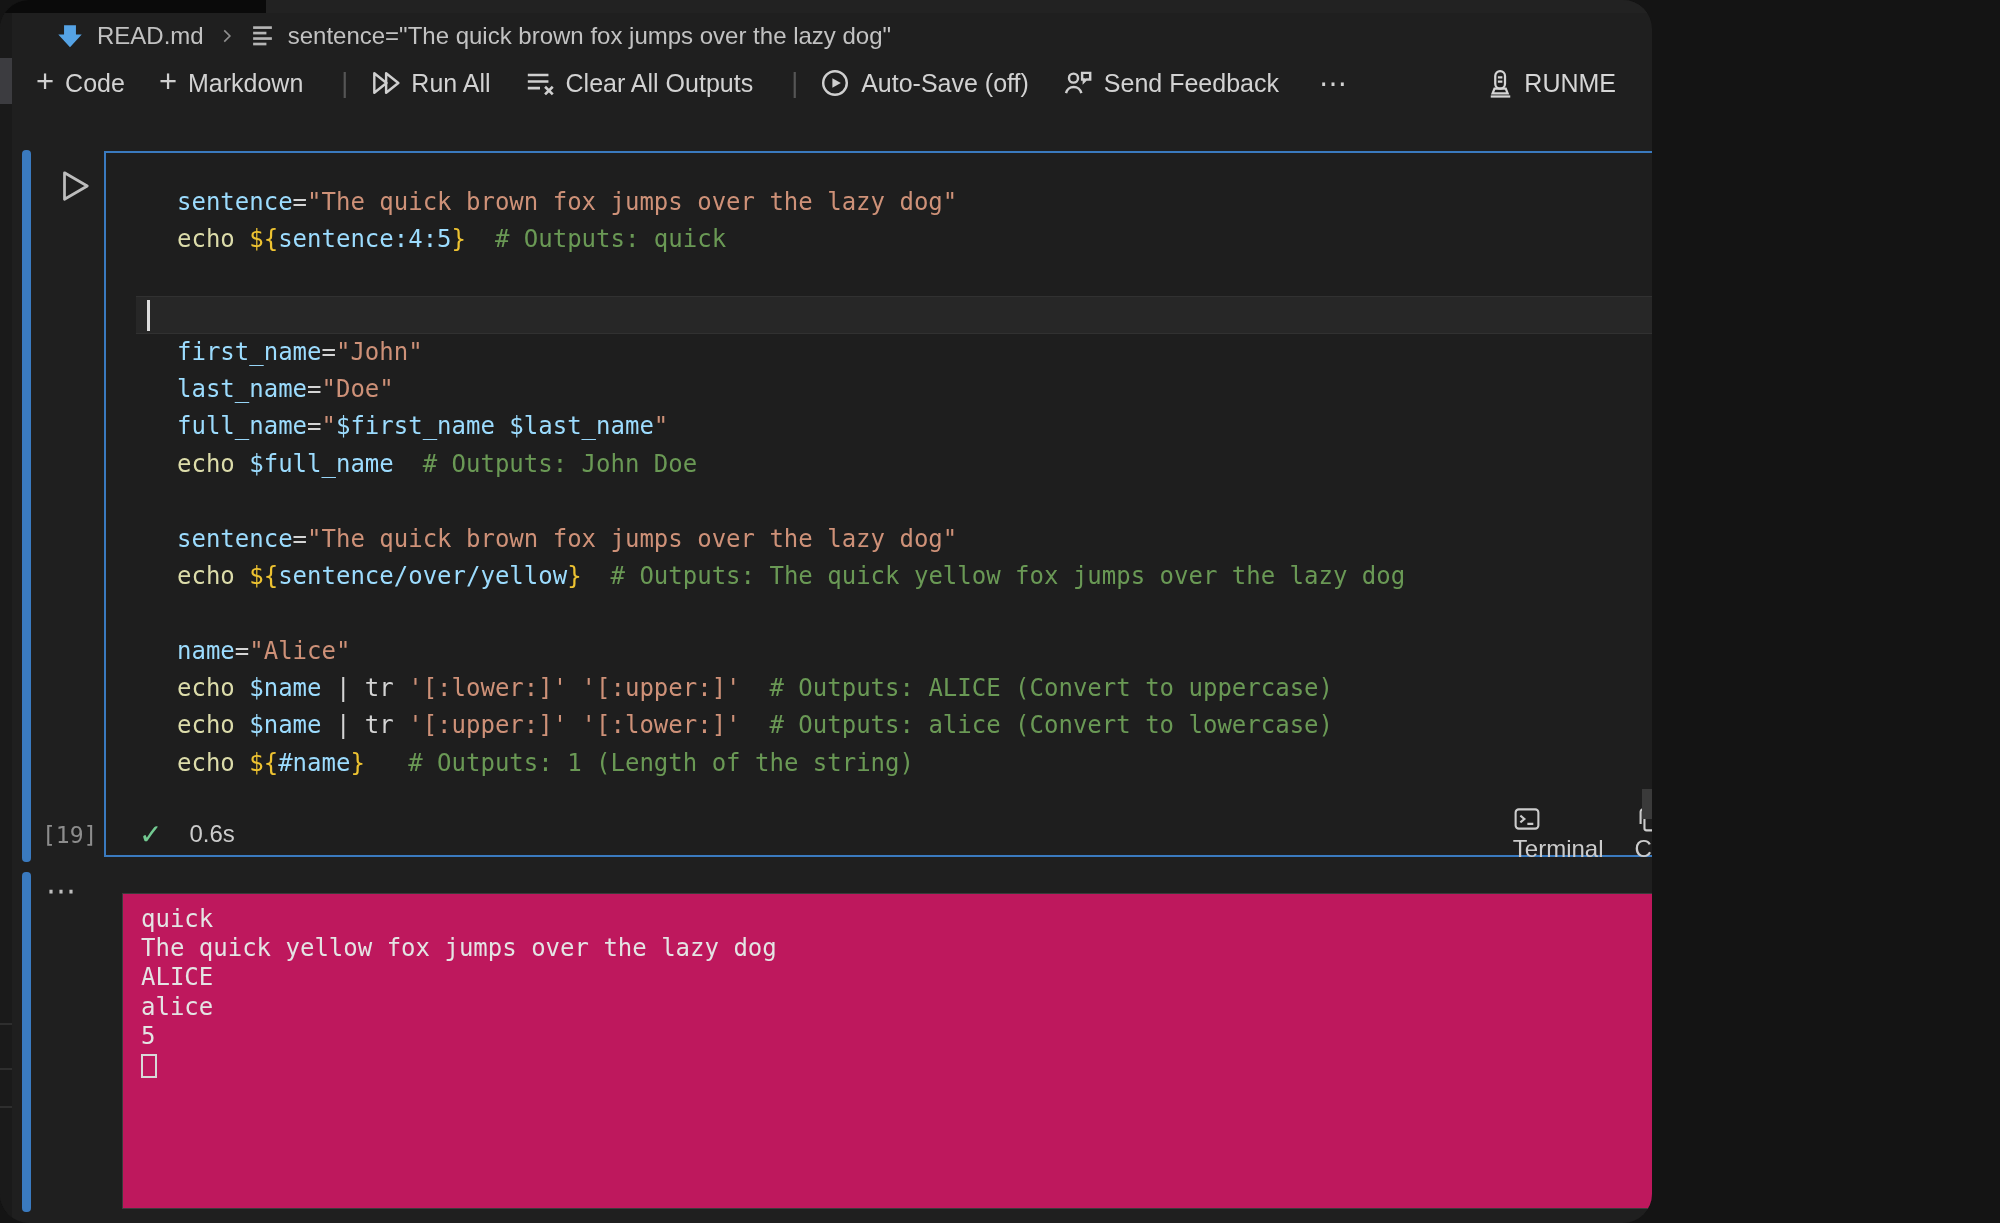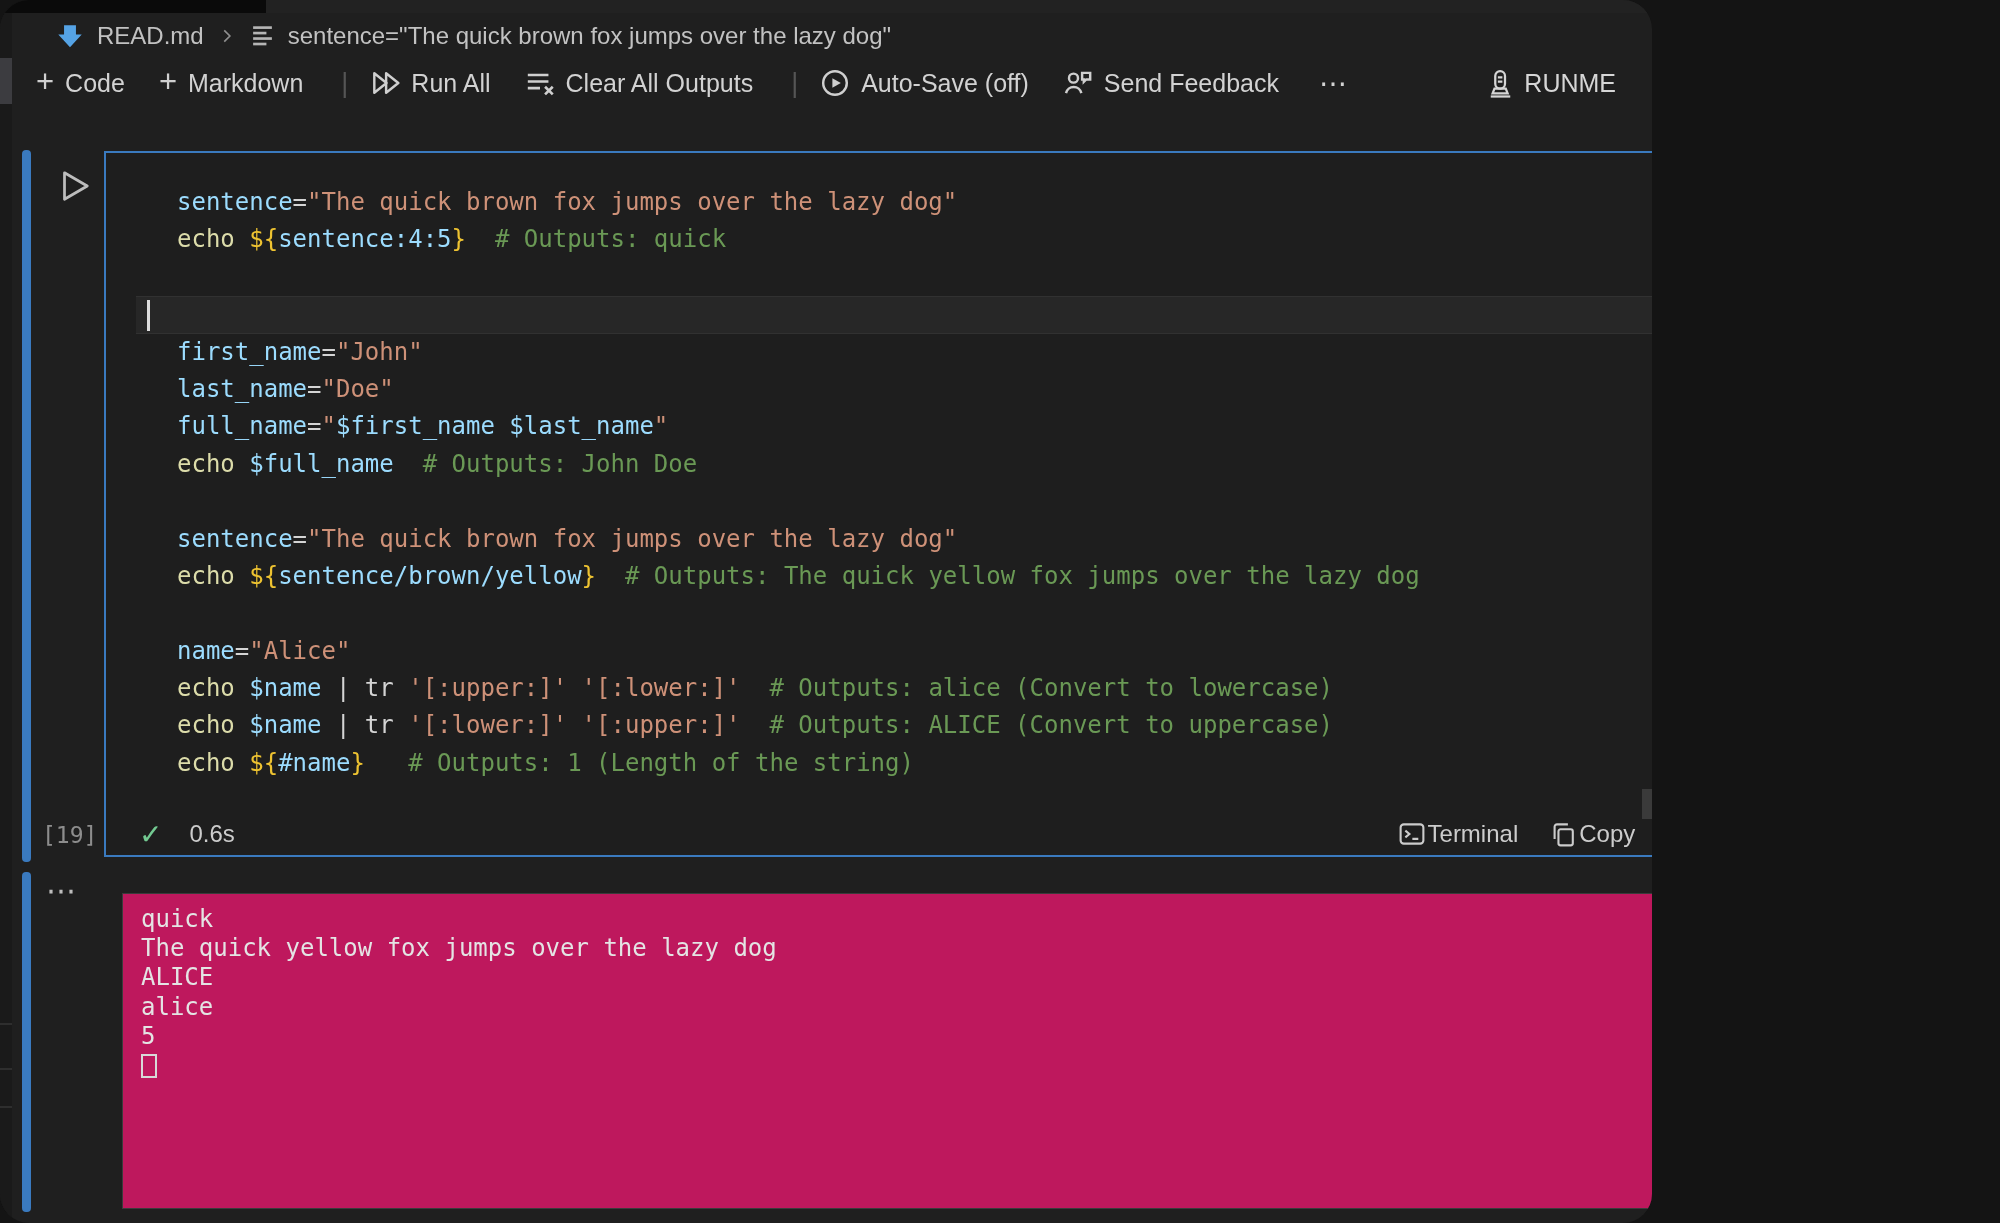--- a/index.html
+++ b/index.html
@@ -48,21 +48,21 @@
   .code-line { height:37.4px; line-height:37.4px; margin:0 16px 0 30px; padding-left:41px;
     font-family:"DejaVu Sans Mono", monospace; font-size:24px; white-space:pre; color:var(--plain); }
   .current-line { background:rgba(255,255,255,0.045); border-top:1px solid #313131; border-bottom:1px solid #313131; position:relative; }
   .caret { position:absolute; left:11px; top:3px; width:3px; height:31px; background:#dddddd; }
   .t-v{color:var(--variable);} .t-s{color:var(--string);} .t-f{color:var(--function);}
   .t-c{color:var(--comment);} .t-b{color:var(--brace);} .t-p{color:var(--plain);}
   
   .statusbar { height:40px; display:flex; align-items:center; padding:0 18px 2px 33px; font-size:24px; color:#cccccc; }
   .sb-check { color:var(--check_green); font-size:28px; margin-right:27px; }
   .sb-right { margin-left:auto; display:flex; align-items:center; gap:31px; }
-  .sb-item { display:inline-flex; align-items:flex-start; gap:2px; cursor:pointer; color:#cccccc; }
+  .sb-item { display:inline-flex; align-items:flex-start; gap:2px; cursor:pointer; color:#cccccc;flex-direction:column; }
   .sb-gear { font-family:"DejaVu Sans", sans-serif; font-size:26px; line-height:1; }
   .lang { margin-left:27px; cursor:pointer;margin-top:40px; }
   .exec-count { position:absolute; left:42px; top:822px; font-family:"DejaVu Sans Mono", monospace; font-size:23px; color:#8d8d8d; }
   
   .out-menu { position:absolute; left:46px; top:873px; font-size:30px; letter-spacing:1px; color:#bdbdbd; cursor:pointer; }
   .output-box { position:absolute; left:122px; top:893px; width:1843px; height:316px;
     border:1px solid #3b3b3b; background:#be185d; padding:11px 0 0 18px; }
   .out-line { font-family:"DejaVu Sans Mono", monospace; font-size:24px; line-height:29.2px; white-space:pre; color:#e4e4e4; }
   .block-cursor { display:inline-block; width:16px; height:24px; border:2px solid #d8d8d8; margin-top:3px; }
   .out-close { position:absolute; left:1920px; top:897px; font-size:27px; color:#c9c9c9; cursor:pointer; z-index:6; }
@@ -208,25 +208,25 @@
         <div class="code-line"><span class="t-v">sentence</span><span class="t-p">=</span><span class="t-s">"The quick brown fox jumps over the lazy dog"</span></div>
         <div class="code-line"><span class="t-f">echo </span><span class="t-b">${</span><span class="t-v">sentence:4:5</span><span class="t-b">}</span><span class="t-p">  </span><span class="t-c"># Outputs: quick</span></div>
         <div class="code-line"></div>
         <div class="code-line current-line"><span class="caret"></span></div>
         <div class="code-line"><span class="t-v">first_name</span><span class="t-p">=</span><span class="t-s">"John"</span></div>
         <div class="code-line"><span class="t-v">last_name</span><span class="t-p">=</span><span class="t-s">"Doe"</span></div>
         <div class="code-line"><span class="t-v">full_name</span><span class="t-p">=</span><span class="t-s">"</span><span class="t-v">$first_name</span><span class="t-p"> </span><span class="t-v">$last_name</span><span class="t-s">"</span></div>
         <div class="code-line"><span class="t-f">echo </span><span class="t-v">$full_name</span><span class="t-p">  </span><span class="t-c"># Outputs: John Doe</span></div>
         <div class="code-line"></div>
         <div class="code-line"><span class="t-v">sentence</span><span class="t-p">=</span><span class="t-s">"The quick brown fox jumps over the lazy dog"</span></div>
-        <div class="code-line"><span class="t-f">echo </span><span class="t-b">${</span><span class="t-v">sentence/brown/yellow</span><span class="t-b">}</span><span class="t-p">  </span><span class="t-c"># Outputs: The quick yellow fox jumps over the lazy dog</span></div>
+        <div class="code-line"><span class="t-f">echo </span><span class="t-b">${</span><span class="t-v">sentence/over/yellow</span><span class="t-b">}</span><span class="t-p">  </span><span class="t-c"># Outputs: The quick yellow fox jumps over the lazy dog</span></div>
         <div class="code-line"></div>
         <div class="code-line"><span class="t-v">name</span><span class="t-p">=</span><span class="t-s">"Alice"</span></div>
+        <div class="code-line"><span class="t-f">echo </span><span class="t-v">$name</span><span class="t-p"> | tr </span><span class="t-s">'[:lower:]'</span><span class="t-p"> </span><span class="t-s">'[:upper:]'</span><span class="t-p">  </span><span class="t-c"># Outputs: ALICE (Convert to uppercase)</span></div>
         <div class="code-line"><span class="t-f">echo </span><span class="t-v">$name</span><span class="t-p"> | tr </span><span class="t-s">'[:upper:]'</span><span class="t-p"> </span><span class="t-s">'[:lower:]'</span><span class="t-p">  </span><span class="t-c"># Outputs: alice (Convert to lowercase)</span></div>
-        <div class="code-line"><span class="t-f">echo </span><span class="t-v">$name</span><span class="t-p"> | tr </span><span class="t-s">'[:lower:]'</span><span class="t-p"> </span><span class="t-s">'[:upper:]'</span><span class="t-p">  </span><span class="t-c"># Outputs: ALICE (Convert to uppercase)</span></div>
         <div class="code-line"><span class="t-f">echo </span><span class="t-b">${</span><span class="t-v">#name</span><span class="t-b">}</span><span class="t-p">   </span><span class="t-c"># Outputs: 1 (Length of the string)</span></div>
       </div>
     <div class="statusbar">
       <span class="sb-check">✓</span>
       <span>0.6s</span>
       <span class="sb-right">
         <span class="sb-item">
           <span class="icon">
             <svg width="28" height="28" viewBox="0 0 16 16" fill="none" stroke="#cccccc" stroke-width="1.2">
               <rect x="1.5" y="2.5" width="13" height="11" rx="1.8"></rect>

